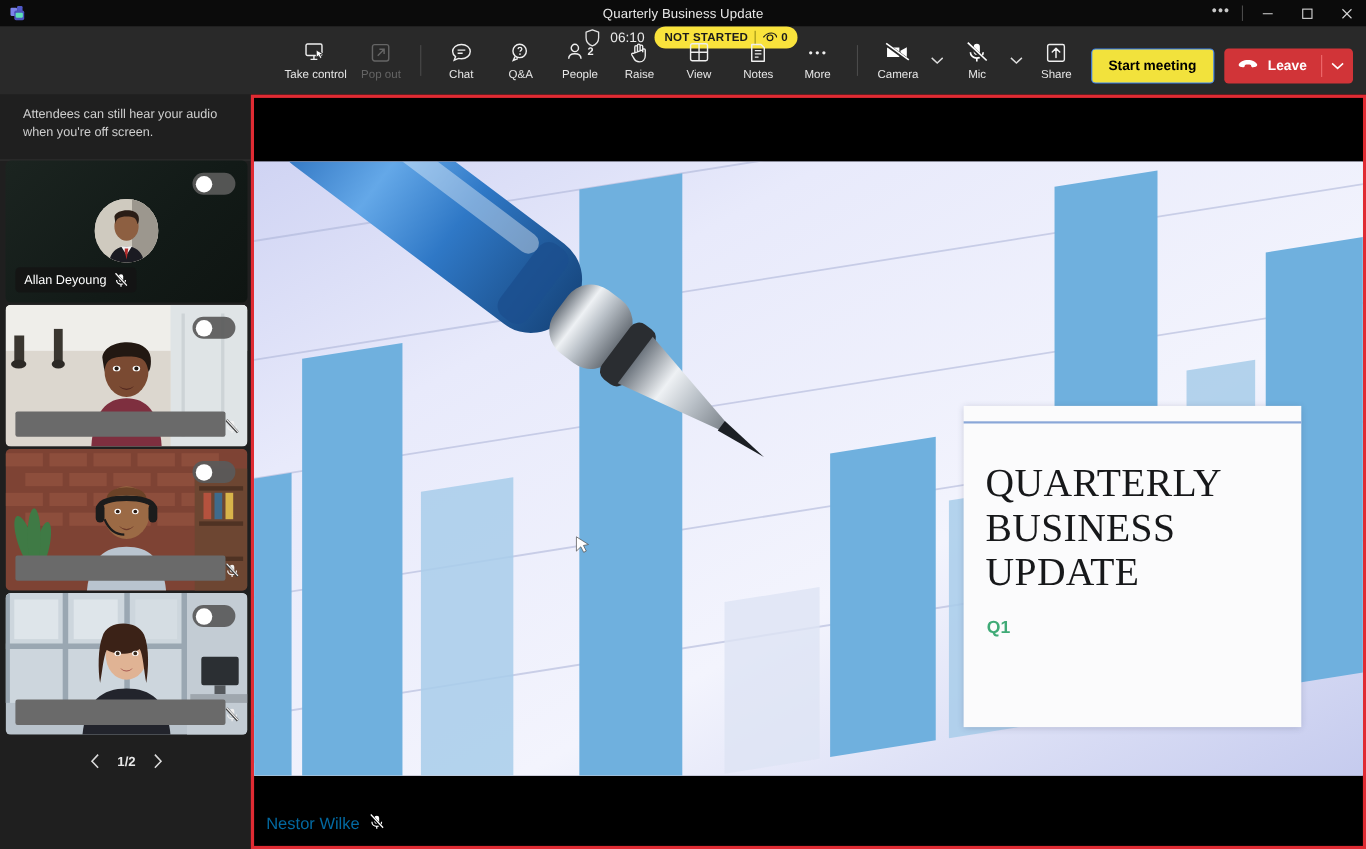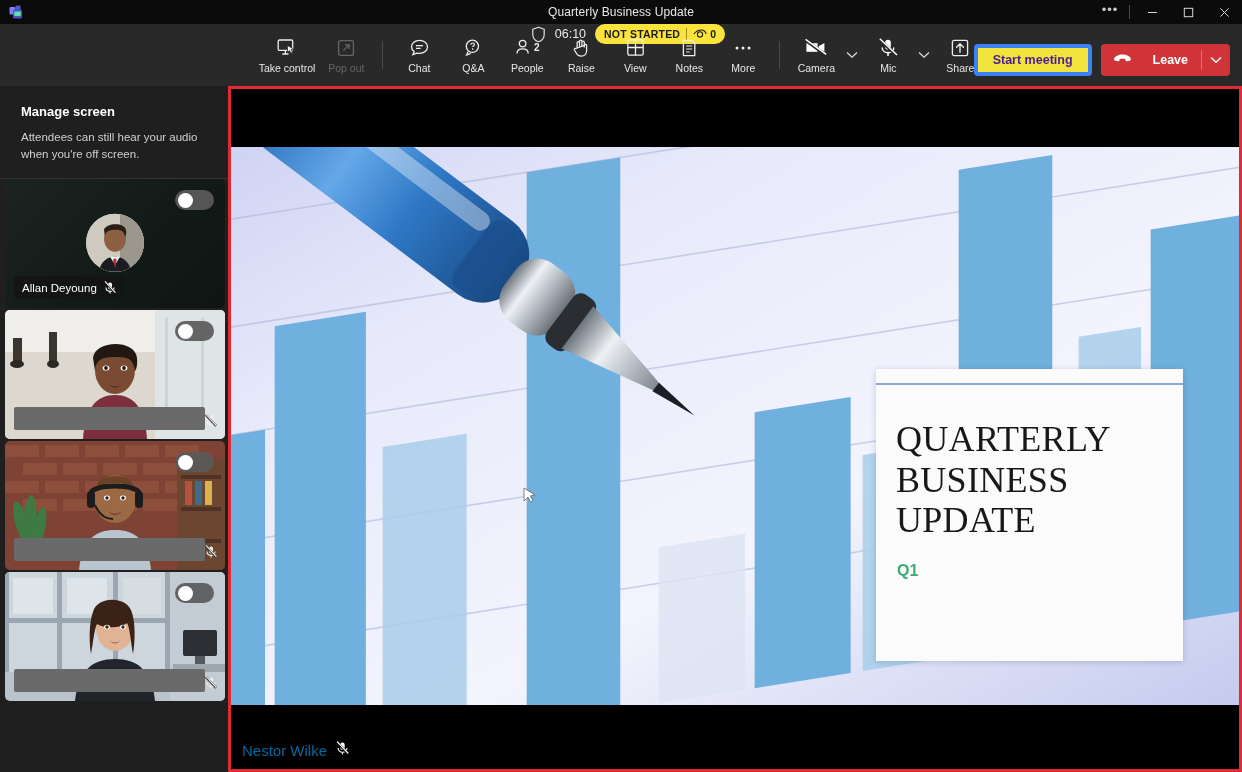--- a/index.html
+++ b/index.html
@@ -59,29 +59,29 @@
   }
   .tbtn .ic { height: 22px; display: flex; align-items: center; justify-content: center; position: relative; }
   .tbtn .lb { font-size: 10.5px; color: #e6e6e6; white-space: nowrap; }
   .tbtn.disabled .lb, .tbtn.disabled .ic { color: #6e6e6e; opacity: .85; }
   .cnt-badge { font-size: 10px; font-weight: 700; margin-left: 1px; }
   .divider { width: 1px; height: 28px; background: #4a4a4a; margin: 0 9px; }
   .chev { width: 18px; height: 52px; display: flex; align-items: center; justify-content: center; color: #e0e0e0; }
 
   .tl-right { margin-left: auto; display: flex; align-items: center; gap: 9px; padding-right: 12px; }
   .btn-start {
-    background: #f2e23c; color: #4c1d95; font-size: 12.5px; font-weight: 700;
+    background: #f2e23c; color: #000000; font-size: 12.5px; font-weight: 700;
     height: 32px; padding: 0 15px; border-radius: 4px; display: flex; align-items: center;
-    border: 4px solid #3b82f6;
+    border: 1px solid #3b82f6;
   }
   .btn-leave {
     background: #d13438; color: #fff; height: 32px; border-radius: 4px; display: flex;
     align-items: center; overflow: hidden;
   }
-  .btn-leave .main { display: flex; align-items: center; gap: 21px; padding: 0 13px 0 12px; height: 32px; font-size: 12.5px; font-weight: 700; }
+  .btn-leave .main { display: flex; align-items: center; gap: 9px; padding: 0 13px 0 12px; height: 32px; font-size: 12.5px; font-weight: 700; }
   .btn-leave .vsep { width: 1px; height: 20px; background: #ef6b6e; }
   .btn-leave .caret { width: 28px; height: 32px; display: flex; align-items: center; justify-content: center; }
 
   
   .sidebar {
     position: absolute; left: 0; top: 86px; width: 230px; height: 686px;
     background: #1f1f1f; overflow: hidden;
   }
   .ms-title { font-size: 13px; font-weight: 700; color: #fff; padding: 18px 14px 0 21px; }
   .ms-desc { font-size: 11.5px; color: #cfcfcf; line-height: 1.45; padding: 10px 12px 0 21px; }
@@ -359,21 +359,20 @@
         <div class="caret">
           <svg width="12" height="8" viewBox="0 0 12 8">
               <path d="M1 1.6 6 6.2l5-4.6" fill="none" stroke="#fff" stroke-width="1.4"></path>
             </svg>
         </div>
       </div>
     </div>
   </div>
 
   <div class="sidebar">
-    <div class="ms-title">Manage screen</div>
     <div class="ms-desc">Attendees can still hear your audio when you're off screen.</div>
     <div class="ms-div"></div>
 
     <div class="tiles">
 
       <div class="tile first">
         <div class="avatar">
           <svg width="58" height="58" viewBox="0 0 58 58">
             <rect width="58" height="58" fill="#cfcabf"></rect>
             <rect x="34" y="0" width="24" height="58" fill="#9c978e"></rect>
@@ -550,20 +549,33 @@
               <rect x="4" y="1.4" width="4" height="7" rx="2" fill="#f0f0f0"></rect>
               <path d="M2 6.6c0 2.2 1.8 3.8 4 3.8s4-1.6 4-3.8" fill="none" stroke="#f0f0f0" stroke-width="1.1"></path>
               <path d="M6 10.4v2.2" stroke="#f0f0f0" stroke-width="1.1"></path>
               <path d="M.8.8 11.2 12" stroke="#3b3b3b" stroke-width="2.4"></path>
               <path d="M1 .4 11.4 11.6" stroke="#f0f0f0" stroke-width="1.1"></path>
             </svg>
         </span>
       </div>
     </div>
 
+    <div class="pager">
+      <span class="arrow">
+        <svg width="9" height="14" viewBox="0 0 9 14">
+            <path d="M7.2 1 1.6 7l5.6 6" fill="none" stroke="#dcdcdc" stroke-width="1.4"></path>
+          </svg>
+      </span>
+      <span>1/2</span>
+      <span class="arrow">
+        <svg width="9" height="14" viewBox="0 0 9 14">
+            <path d="M1.8 1 7.4 7l-5.6 6" fill="none" stroke="#dcdcdc" stroke-width="1.4"></path>
+          </svg>
+      </span>
+    </div>
   </div>
 
   <div class="stage">
     <div class="letterbox-top"></div>
 
     <div class="slide">
       <div class="paper">
         <svg width="100%" height="100%" viewBox="0 0 1008 558" preserveAspectRatio="xMidYMid slice">
           <defs>
             <linearGradient id="pg" x1="0" y1="0" x2="1" y2="1">

